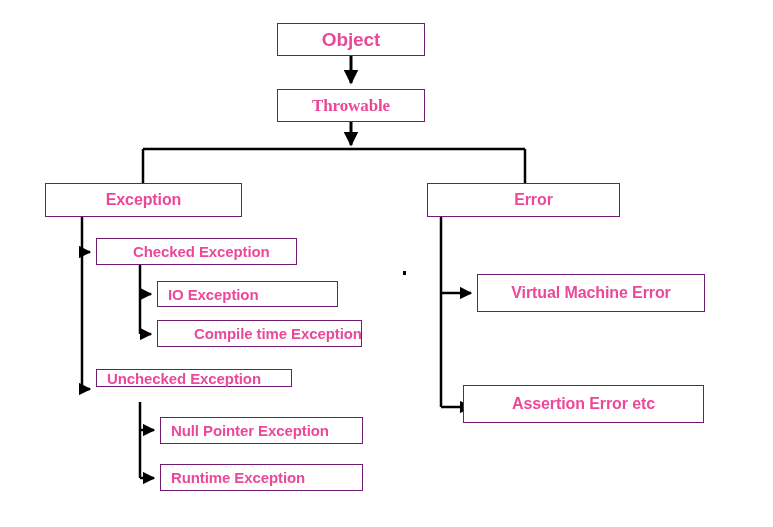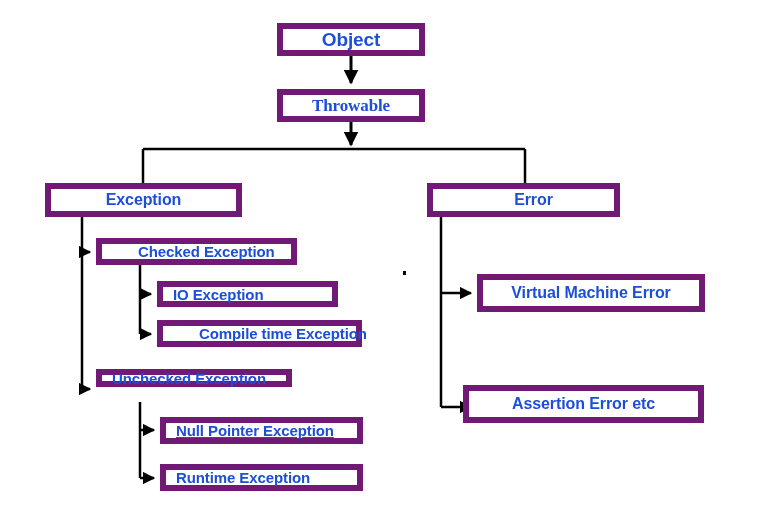--- a/index.html
+++ b/index.html
@@ -14,22 +14,22 @@
     position: relative;
     width: 773px;
     height: 527px;
     background: #ffffff;
     overflow: hidden;
   }
   .node {
     position: absolute;
     box-sizing: border-box;
     background: #ffffff;
-    border: 6px solid #701a75;
-    color: #1d4ed8;
+    border: 1px solid #701a75;
+    color: #ec4899;
     font-weight: bold;
     font-family: "Liberation Sans", sans-serif;
     display: flex;
     align-items: center;
     white-space: nowrap;
     letter-spacing: -0.1px;
   }
   .node.center { justify-content: center; }
   .node.left   { justify-content: flex-start; padding-left: 10px; }
 
@@ -37,21 +37,21 @@
   #node-object     { left: 277px; top: 23px;  width: 148px; height: 33px; font-size: 19px; }
   #node-throwable  { left: 277px; top: 89px;  width: 148px; height: 33px; font-size: 17px; font-family: Liberation Serif, serif; }
   #node-exception  { left: 45px;  top: 183px; width: 197px; height: 34px; font-size: 16px; }
   #node-error      { left: 427px; top: 183px; width: 193px; height: 34px; font-size: 16px; padding-left: 20px; }
 
   
   #node-checked-exception      { left: 96px;  top: 238px; width: 201px; height: 27px; font-size: 15px; padding-left: 36px; }
   #node-io-exception           { left: 157px; top: 281px; width: 181px; height: 26px; font-size: 15px; }
   #node-compile-time-exception { left: 157px; top: 320px; width: 205px; height: 27px; font-size: 15px; padding-left: 36px; }
   #node-unchecked-exception    { left: 96px;  top: 369px; width: 196px; height: 18px; font-size: 15px; }
-  #node-null-pointer-exception { left: 160px; top: 417px; width: 203px; height: 27px; font-size: 15px; text-decoration: underline; }
+  #node-null-pointer-exception { left: 160px; top: 417px; width: 203px; height: 27px; font-size: 15px; }
   #node-runtime-exception      { left: 160px; top: 464px; width: 203px; height: 27px; font-size: 15px; }
 
   
   #node-virtual-machine-error { left: 477px; top: 274px; width: 228px; height: 38px; font-size: 16px; justify-content: center; }
   #node-assertion-error       { left: 463px; top: 385px; width: 241px; height: 38px; font-size: 16px; justify-content: center; }
 
   #connectors {
     position: absolute;
     left: 0; top: 0;
     width: 773px;

